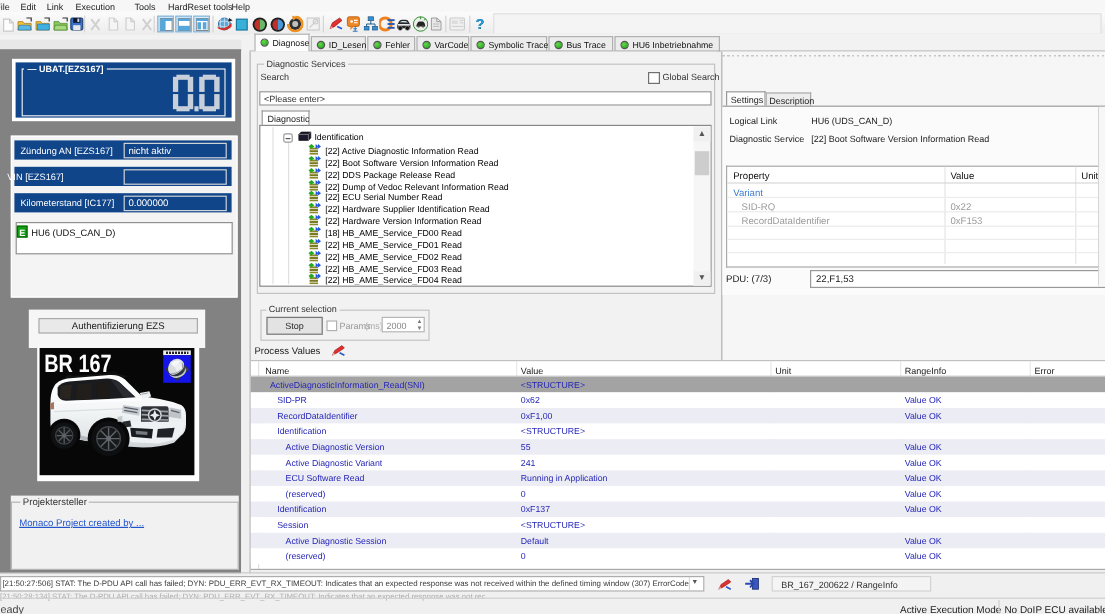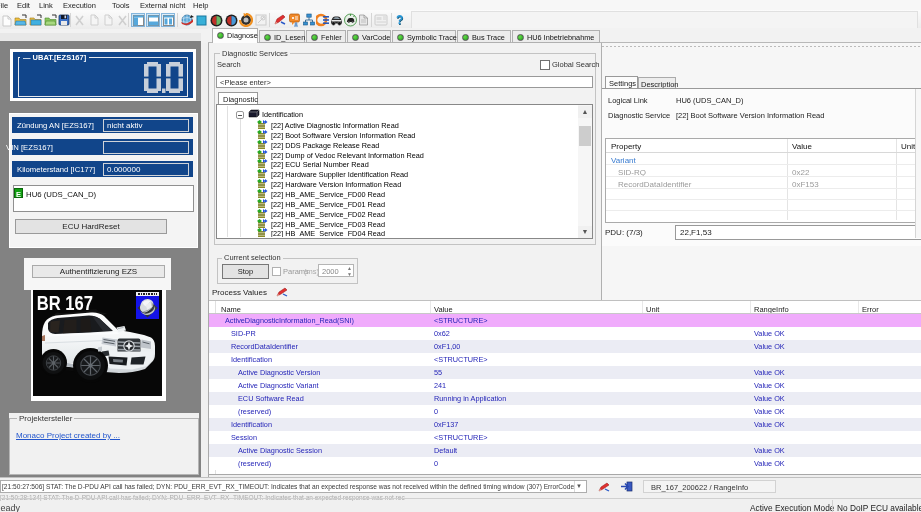--- a/index.html
+++ b/index.html
@@ -18,21 +18,21 @@
 </style></head>
 <body>
 <div id="app">
 
 <div class="a" style="left:0;top:0;width:921px;height:10px;background:#f7f7f7"></div>
 <div class="tx" style="left:-4px;top:1px;color:#222">File</div>
 <div class="tx" style="left:17px;top:1px;color:#222">Edit</div>
 <div class="tx" style="left:39px;top:1px;color:#222">Link</div>
 <div class="tx" style="left:63px;top:1px;color:#222">Execution</div>
 <div class="tx" style="left:112px;top:1px;color:#222">Tools</div>
-<div class="tx" style="left:140px;top:1px;color:#222">External nicht</div>
+<div class="tx" style="left:140px;top:1px;color:#222">HardReset tools</div>
 <div class="tx" style="left:193px;top:1px;color:#222">Help</div>
 
 <div class="a" style="left:0;top:10px;width:921px;height:19px;background:linear-gradient(#fbfbfb,#ececec)"></div>
 <div class="a" style="left:411px;top:11px;width:505px;height:16px;border:1px solid #e0e0e0;background:#f4f4f4"></div>
 <div id="tb">
       <div class="a" style="left:1px;top:15px;width:11px;height:12px"><svg width="11" height="12" viewBox="0 0 11 12">
           <path d="M2 1 L7 1 L10 4 L10 11 L2 11 Z" fill="#fdfdfd" stroke="#c9c9c9"></path>
           <path d="M7 1 L7 4 L10 4" fill="none" stroke="#c9c9c9"></path>
         </svg></div>
       <div class="a" style="left:14px;top:14px;width:13px;height:13px"><svg width="13" height="13" viewBox="0 0 13 13">
@@ -240,21 +240,20 @@
 <div class="vbox" style="left:103px;top:141px;width:84px;height:11px"></div>
 <div class="a blue" style="left:12px;top:161px;width:181px;height:16px"></div>
 <div class="tx wlab" style="left:17px;top:165px;font-size:7.7px">Kilometerstand [IC177]</div>
 <div class="vbox" style="left:103px;top:163px;width:84px;height:11px">
       <span style="position:absolute;left:3px;top:1px;font-size:8px">0.000000</span>
     </div>
 <div class="a" style="left:13px;top:185px;width:179px;height:25px;background:#fff;border:1px solid #909090"></div>
 <div class="a" style="left:14px;top:188px;width:9px;height:10px;background:#12a012;border:1px solid #0a660a;box-sizing:border-box"></div>
 <div class="tx" style="left:16px;top:189.5px;color:#fff;font-weight:bold;font-size:7.5px">E</div>
 <div class="tx" style="left:26px;top:189.5px;color:#111;font-size:7.8px">HU6 (UDS_CAN_D)</div>
-<div class="btn" style="left:15px;top:219px;width:150px;height:13px;font-size:8px;line-height:13px">ECU HardReset</div>
 
 <div class="a" style="left:24px;top:258px;width:147px;height:32px;background:#f6f6f6"></div>
 <div class="btn" style="left:32px;top:265px;width:131px;height:11px;font-size:8px;line-height:11px;background:#e9e9e9;border-color:#aaa">Authentifizierung EZS</div>
 
 <div class="a" style="left:31px;top:290px;width:135px;height:111px;background:#fff"></div>
 <div class="a" style="left:33px;top:290px;width:129px;height:106px;background:#070707;overflow:hidden">
 <div id="car" class="a" style="left:0;top:0;width:129px;height:106px">
 <svg width="129" height="106" viewBox="0 0 129 106">
 <defs>
 <linearGradient id="bodyg" x1="0" y1="0" x2="0" y2="1">
@@ -434,21 +433,21 @@
         </svg></div>
       <div class="ti" style="left:54px;top:75.10000000000001px">[22] Hardware Version Information Read</div>
       <div class="a" style="left:40px;top:83.95px;width:11px;height:9px"><svg width="11" height="9" viewBox="0 0 11 9">
           <rect x="1" y="3" width="7" height="1.6" fill="#8a8a28"></rect>
           <rect x="1" y="5.2" width="7" height="1.6" fill="#77771f"></rect>
           <rect x="1" y="7.4" width="7" height="1.6" fill="#8a8a28"></rect>
           <path d="M2.5 0 L5 2 L2.5 4 L0 2 Z" fill="#22aa22"></path>
           <path d="M6 0 L8.5 2 L6 4 Z" fill="#2255dd"></path>
           <path d="M8 0 L10.5 2 L8 4 Z" fill="#2255dd"></path>
         </svg></div>
-      <div class="ti" style="left:54px;top:84.95px">[22] HB_AME_Service_FD00 Read</div>
+      <div class="ti" style="left:54px;top:84.95px">[18] HB_AME_Service_FD00 Read</div>
       <div class="a" style="left:40px;top:93.8px;width:11px;height:9px"><svg width="11" height="9" viewBox="0 0 11 9">
           <rect x="1" y="3" width="7" height="1.6" fill="#8a8a28"></rect>
           <rect x="1" y="5.2" width="7" height="1.6" fill="#77771f"></rect>
           <rect x="1" y="7.4" width="7" height="1.6" fill="#8a8a28"></rect>
           <path d="M2.5 0 L5 2 L2.5 4 L0 2 Z" fill="#22aa22"></path>
           <path d="M6 0 L8.5 2 L6 4 Z" fill="#2255dd"></path>
           <path d="M8 0 L10.5 2 L8 4 Z" fill="#2255dd"></path>
         </svg></div>
       <div class="ti" style="left:54px;top:94.8px">[22] HB_AME_Service_FD01 Read</div>
       <div class="a" style="left:40px;top:103.64999999999999px;width:11px;height:9px"><svg width="11" height="9" viewBox="0 0 11 9">
@@ -546,21 +545,21 @@
 <div class="a" style="left:642px;top:301px;width:1px;height:169px;background:#e8e8e8"></div>
 <div class="a" style="left:750px;top:301px;width:1px;height:169px;background:#e8e8e8"></div>
 <div class="a" style="left:858px;top:301px;width:1px;height:169px;background:#e8e8e8"></div>
 <div class="tx" style="left:221px;top:305px;color:#222;font-size:7.5px">Name</div>
 <div class="tx" style="left:434px;top:305px;color:#222;font-size:7.5px">Value</div>
 <div class="tx" style="left:646px;top:305px;color:#222;font-size:7.5px">Unit</div>
 <div class="tx" style="left:754px;top:305px;color:#222;font-size:7.5px">RangeInfo</div>
 <div class="tx" style="left:862px;top:305px;color:#222;font-size:7.5px">Error</div>
 <div class="a" style="left:209px;top:313px;width:712px;height:1px;background:#c8c8c8"></div>
 <div id="pvrows">
-      <div class="pvr" style="top:314px;background:#f0abfc">
+      <div class="pvr" style="top:314px;background:#a3a3a3">
         <span class="pvt" style="left:16px">ActiveDiagnosticInformation_Read(SNI)</span>
         <span class="pvt" style="left:225px">&lt;STRUCTURE&gt;</span>
       </div>
       <div class="pvr" style="top:327px;background:#ffffff">
         <span class="pvt" style="left:22px">SID-PR</span>
         <span class="pvt" style="left:225px">0x62</span>
         <span class="pvt" style="left:545px">Value OK</span>
       </div>
       <div class="pvr" style="top:340px;background:#ebecf4">
         <span class="pvt" style="left:22px">RecordDataIdentifier</span>

